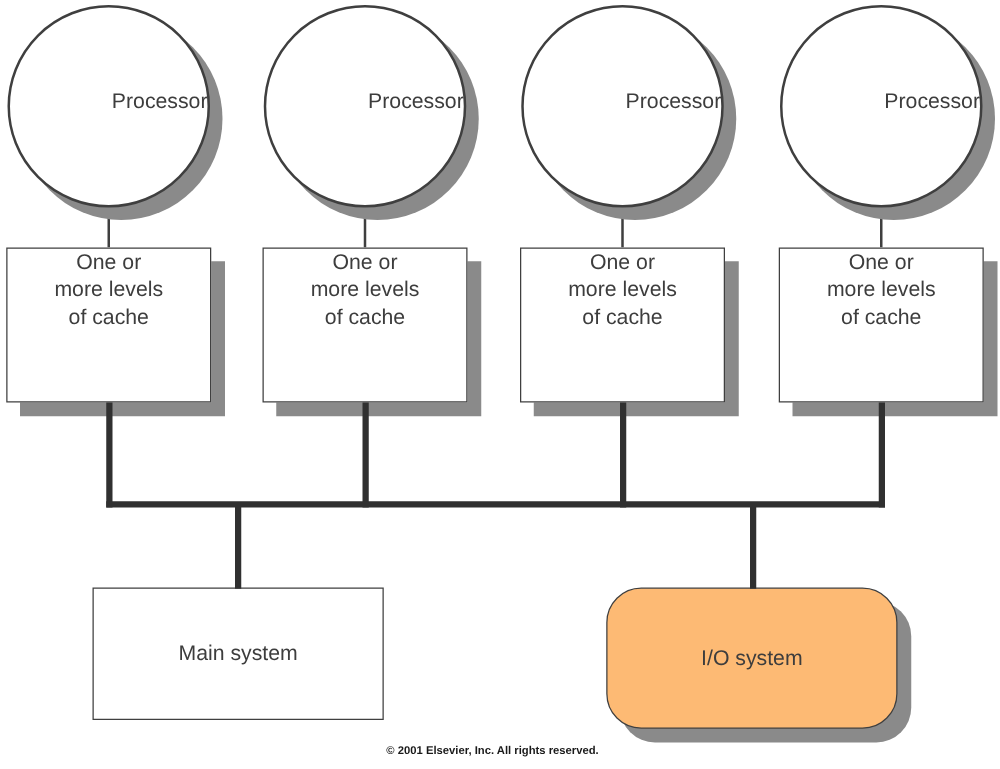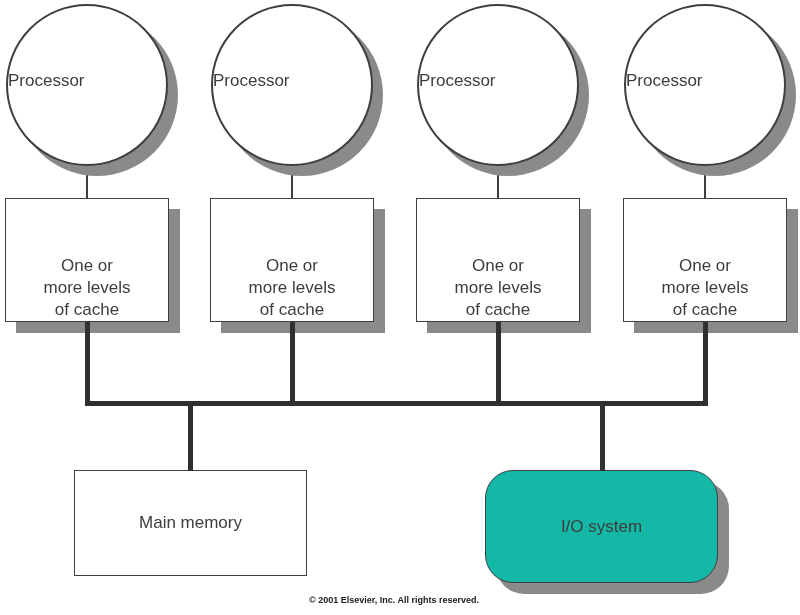--- a/index.html
+++ b/index.html
@@ -18,39 +18,39 @@
     position: absolute;
     top: 4px;
     width: 162px;
     height: 162px;
     background: #ffffff;
     border: 2px solid #3f3f3f;
     border-radius: 50%;
     box-shadow: 10px 10px 0 #8a8a8a;
     display: flex;
     align-items: center;
-    justify-content: flex-start;
+    justify-content: flex-end;
     box-sizing: border-box;
     z-index: 2;
   }
   .processor .label {
     font-size: 17px;
     margin-bottom: 8px;
   }
 
   .cache {
     position: absolute;
     top: 198px;
     width: 164px;
     height: 124px;
     background: #ffffff;
     border: 1.5px solid #3f3f3f;
     box-shadow: 11px 11px 0 #8a8a8a;
     display: flex;
-    align-items: flex-end;
+    align-items: flex-start;
     justify-content: center;
     text-align: center;
     box-sizing: border-box;
     z-index: 2;
   }
   .cache .label {
     font-size: 17px;
     line-height: 22px;
     white-space: pre-line;
   }
@@ -70,21 +70,21 @@
     z-index: 2;
     font-size: 17px;
   }
 
   .iosystem {
     position: absolute;
     left: 485px;
     top: 470px;
     width: 233px;
     height: 113px;
-    background: #14b8a6;
+    background: #fdba74;
     border: 1.5px solid #3f3f3f;
     border-radius: 28px;
     box-shadow: 11px 11px 0 #8a8a8a;
     display: flex;
     align-items: center;
     justify-content: center;
     box-sizing: border-box;
     z-index: 2;
     font-size: 17px;
   }
@@ -201,21 +201,21 @@
 of cache</span>
     </div>
     <div class="thick-v cache2bus c3"></div>
   </div>
 
   <div class="bus-h"></div>
   <div class="thick-v mem-drop"></div>
   <div class="thick-v io-drop"></div>
 
   <div class="mainmem">
-    <span class="label">Main memory</span>
+    <span class="label">Main system</span>
   </div>
   <div class="iosystem">
     <span class="label">I/O system</span>
   </div>
 
   <div class="copyright">© 2001 Elsevier, Inc. All rights reserved.</div>
 
 </div>
 
 </body></html>

